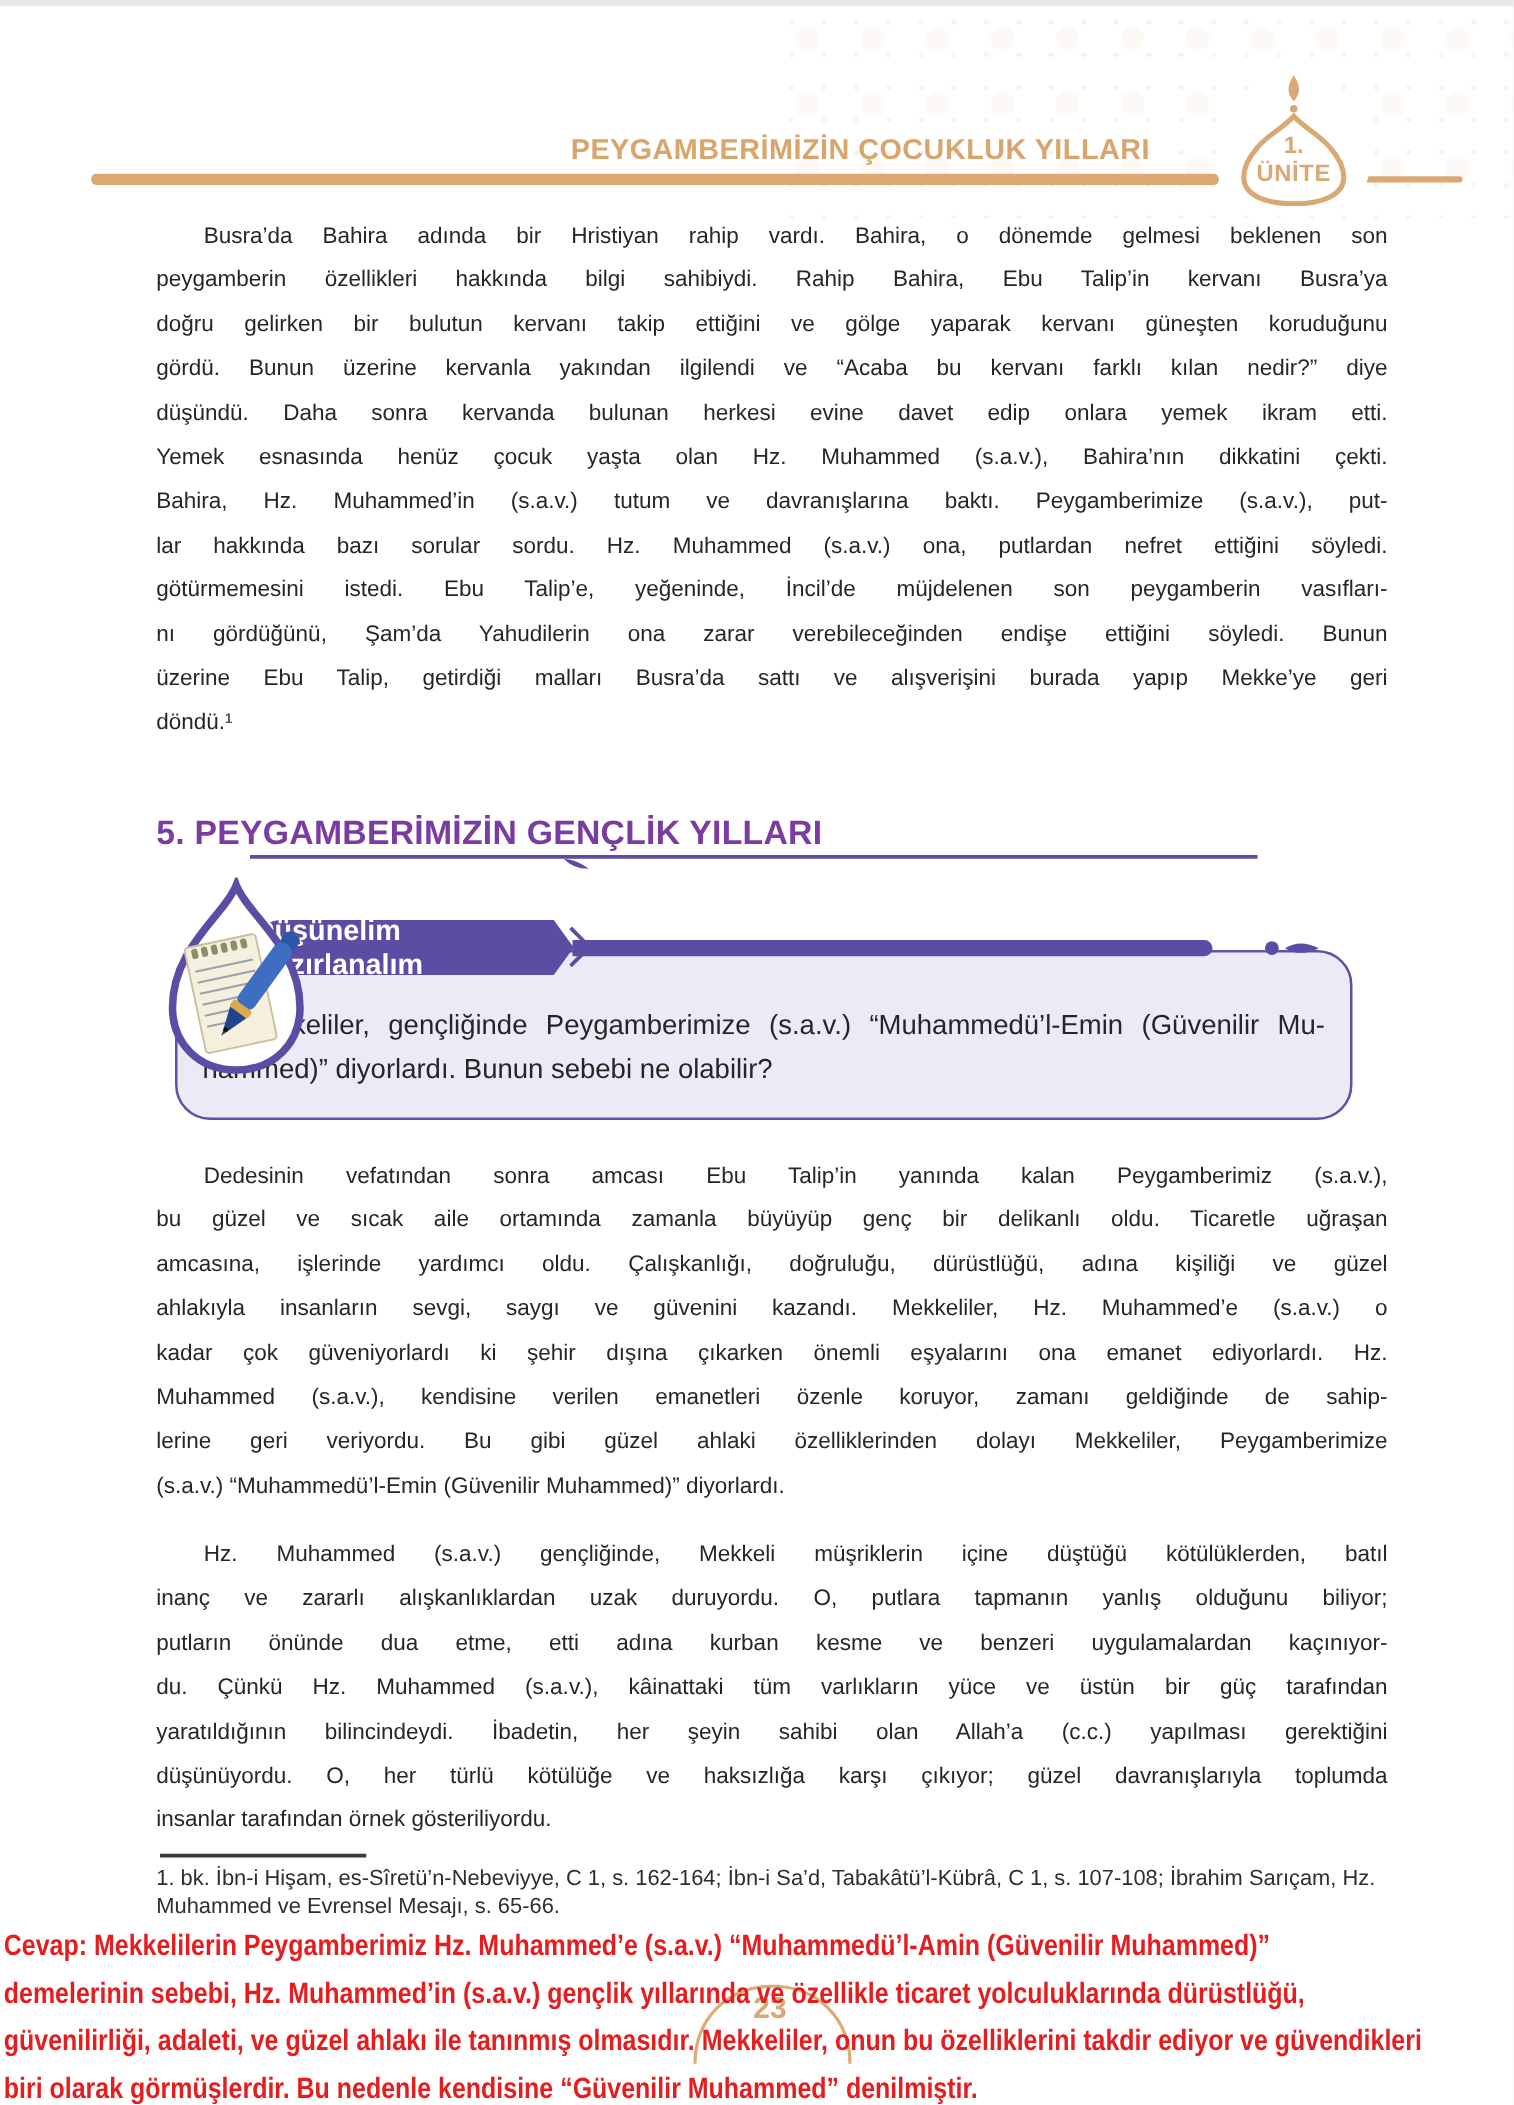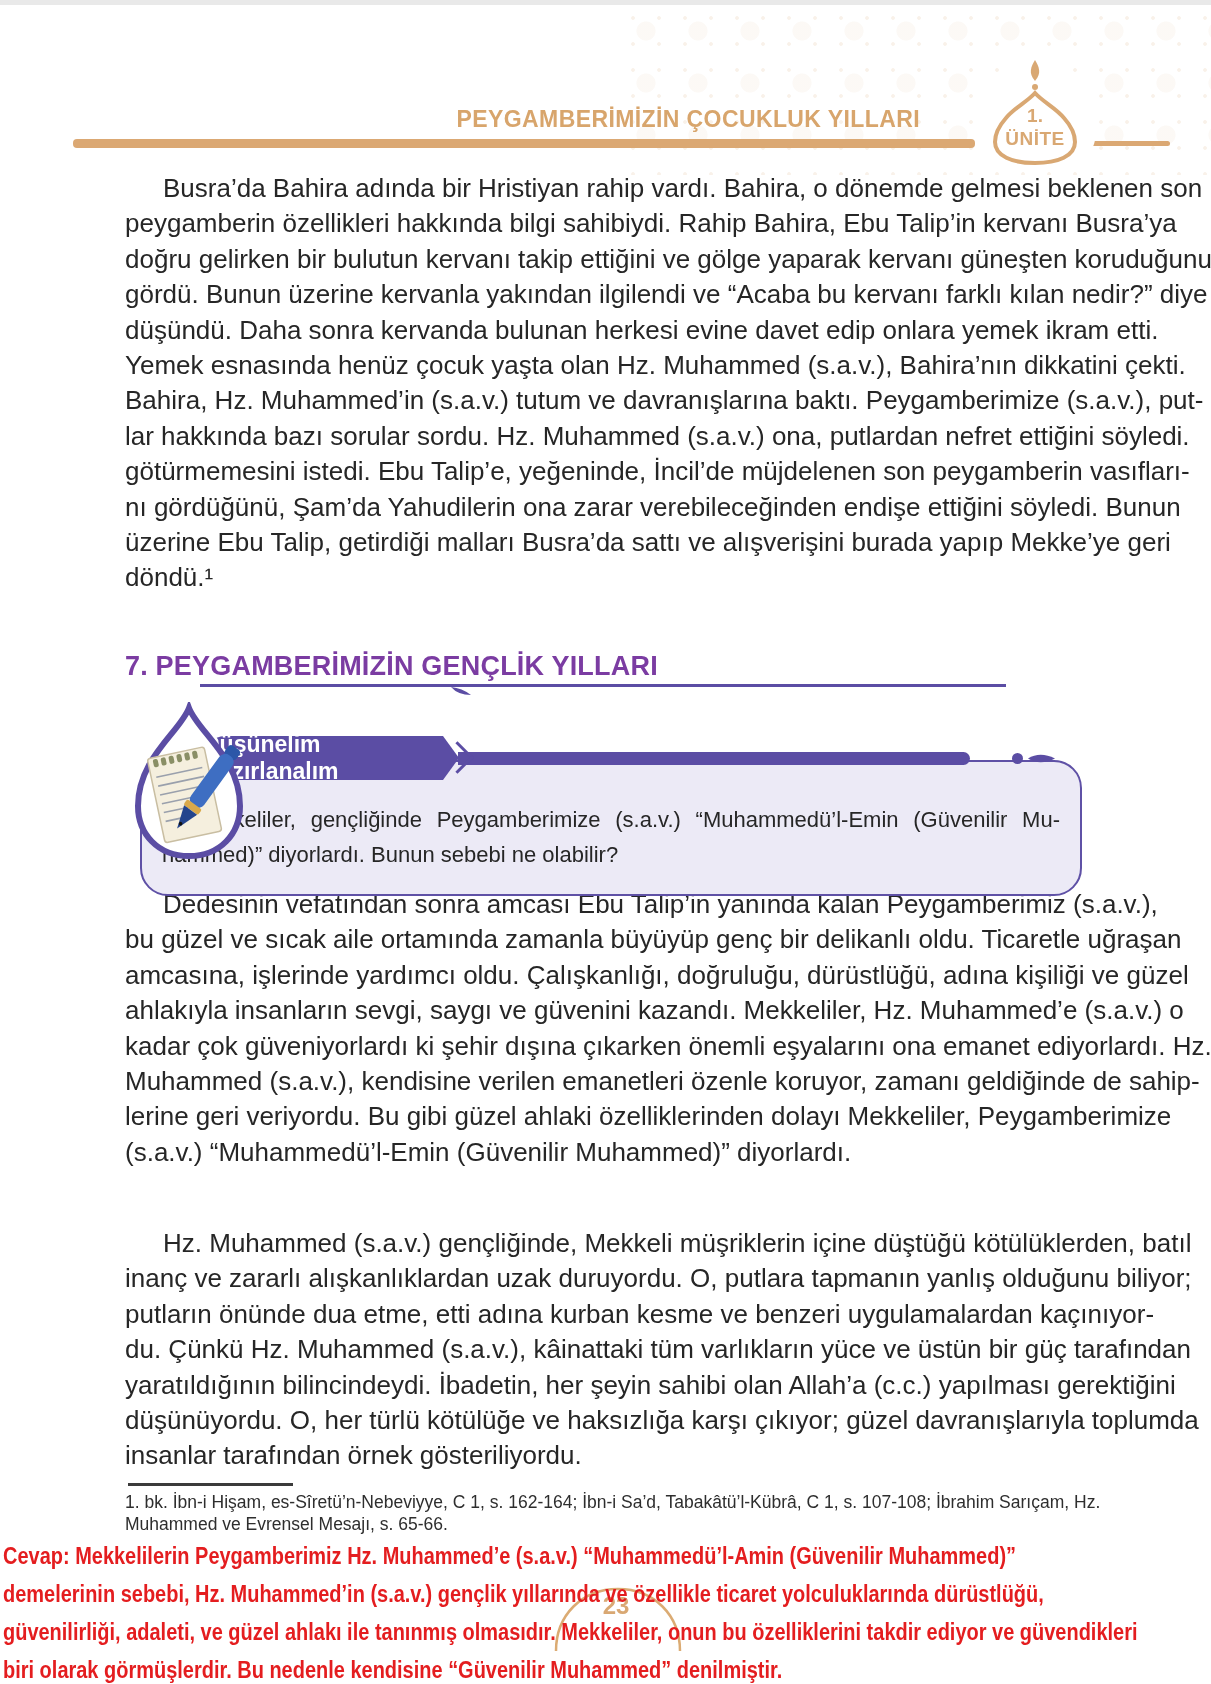--- a/index.html
+++ b/index.html
@@ -31,21 +31,21 @@
   .rule-left {
     position: absolute; left: 73px; top: 134px; width: 902px; height: 9px;
     background: #DBA873; border-radius: 4px;
   }
   .rule-right {
     position: absolute; left: 1088px; top: 136px; width: 82px; height: 5px;
     background: #DBA873; border-radius: 3px;
   }
   .unit-dome { position: absolute; left: 950px; top: 25px; width: 170px; height: 135px; }
   
-  .para { position: absolute; left: 125px; width: 985px; font-size: 26px; }
+  .para { position: absolute; left: 125px; width: 985px; font-size: 18px; }
   .para > div { line-height: 35.4px; text-align: justify; text-align-last: justify; white-space: nowrap; }
   .para > div:last-child { text-align-last: left; }
   .para.indent > div:first-child { text-indent: 38px; }
   .section-heading {
     position: absolute; left: 125px; top: 646px;
     font-size: 27px; font-weight: bold; color: #7B3CA2; letter-spacing: 0.2px;
   }
   
   .callout-thinline { position: absolute; left: 200px; top: 679px; width: 806px; height: 3px; background: #5B4DA4; }
   .callout-box {
@@ -117,21 +117,21 @@
       <div>düşündü. Daha sonra kervanda bulunan herkesi evine davet edip onlara yemek ikram etti.</div>
       <div>Yemek esnasında henüz çocuk yaşta olan Hz. Muhammed (s.a.v.), Bahira’nın dikkatini çekti.</div>
       <div>Bahira, Hz. Muhammed’in (s.a.v.) tutum ve davranışlarına baktı. Peygamberimize (s.a.v.), put-</div>
       <div>lar hakkında bazı sorular sordu. Hz. Muhammed (s.a.v.) ona, putlardan nefret ettiğini söyledi.</div>
       <div>götürmemesini istedi. Ebu Talip’e, yeğeninde, İncil’de müjdelenen son peygamberin vasıfları-</div>
       <div>nı gördüğünü, Şam’da Yahudilerin ona zarar verebileceğinden endişe ettiğini söyledi. Bunun</div>
       <div>üzerine Ebu Talip, getirdiği malları Busra’da sattı ve alışverişini burada yapıp Mekke’ye geri</div>
       <div>döndü.¹</div>
     </div>
 
-  <div class="section-heading">7. PEYGAMBERİMİZİN GENÇLİK YILLARI</div>
+  <div class="section-heading">5. PEYGAMBERİMİZİN GENÇLİK YILLARI</div>
 
   <div class="callout-thinline"></div>
   <svg class="thinline-leaf" width="22" height="10" viewBox="0 0 22 10">
     <path d="M1,1 Q12,2 21,9 Q8,9 1,1 Z" fill="#5B4DA4"></path>
   </svg>
   <div class="callout-box"></div>
   <div class="callout-thickline"></div>
   <div class="callout-chevron"></div>
   <div class="callout-banner">
     <span>Düşünelim Hazırlanalım</span>
@@ -167,21 +167,21 @@
       <rect x="63" y="104" width="18" height="7" rx="2" fill="#D9A94A"></rect>
       <polygon points="64,111 80,111 72,134" fill="#23448C"></polygon>
       <circle cx="72" cy="128" r="1.8" fill="#111"></circle>
     </g>
   </svg>
   <div class="question">
       <div>Mekkeliler, gençliğinde Peygamberimize (s.a.v.) “Muhammedü’l-Emin (Güvenilir Mu-</div>
       <div>hammed)” diyorlardı. Bunun sebebi ne olabilir?</div>
     </div>
 
-  <div class="para indent" style="top:882px">
+  <div class="para indent" style="top:918px">
       <div>Dedesinin vefatından sonra amcası Ebu Talip’in yanında kalan Peygamberimiz (s.a.v.),</div>
       <div>bu güzel ve sıcak aile ortamında zamanla büyüyüp genç bir delikanlı oldu. Ticaretle uğraşan</div>
       <div>amcasına, işlerinde yardımcı oldu. Çalışkanlığı, doğruluğu, dürüstlüğü, adına kişiliği ve güzel</div>
       <div>ahlakıyla insanların sevgi, saygı ve güvenini kazandı. Mekkeliler, Hz. Muhammed’e (s.a.v.) o</div>
       <div>kadar çok güveniyorlardı ki şehir dışına çıkarken önemli eşyalarını ona emanet ediyorlardı. Hz.</div>
       <div>Muhammed (s.a.v.), kendisine verilen emanetleri özenle koruyor, zamanı geldiğinde de sahip-</div>
       <div>lerine geri veriyordu. Bu gibi güzel ahlaki özelliklerinden dolayı Mekkeliler, Peygamberimize</div>
       <div>(s.a.v.) “Muhammedü’l-Emin (Güvenilir Muhammed)” diyorlardı.</div>
     </div>
 

